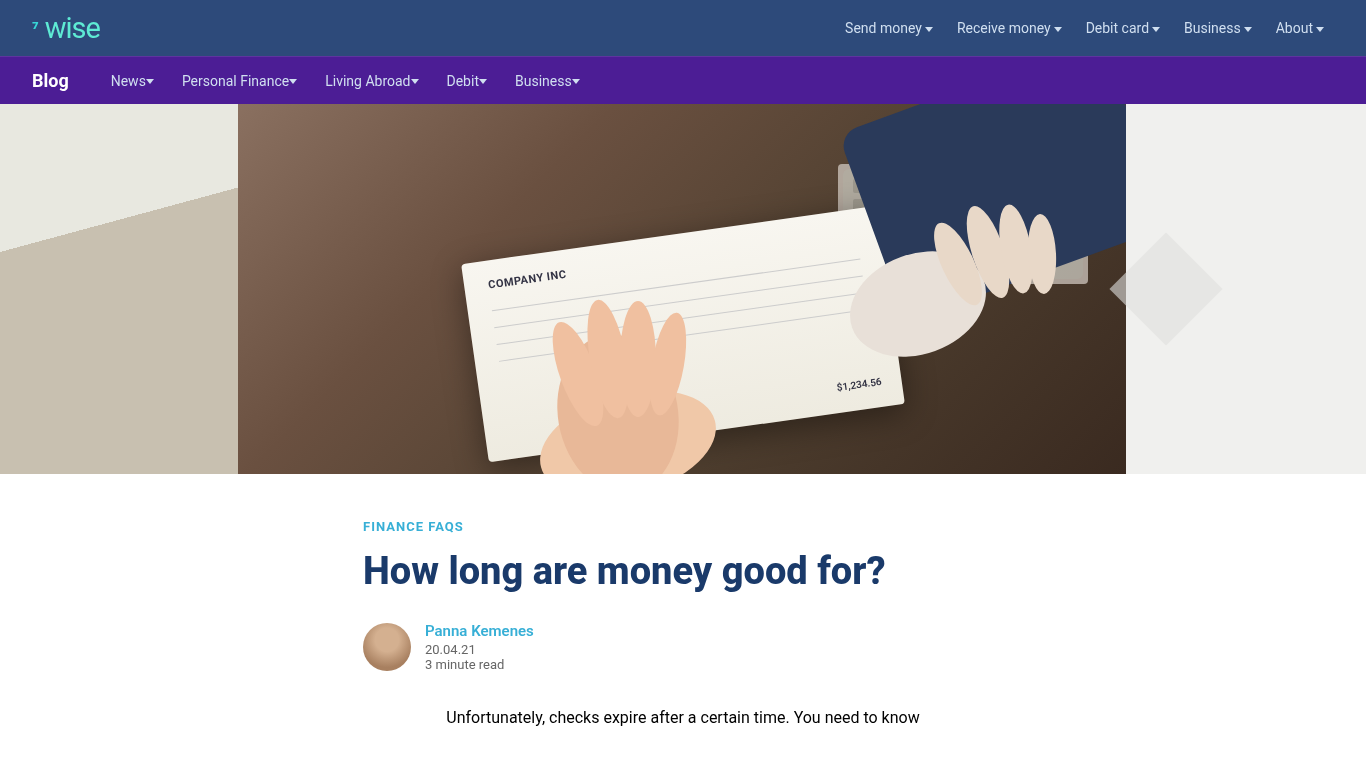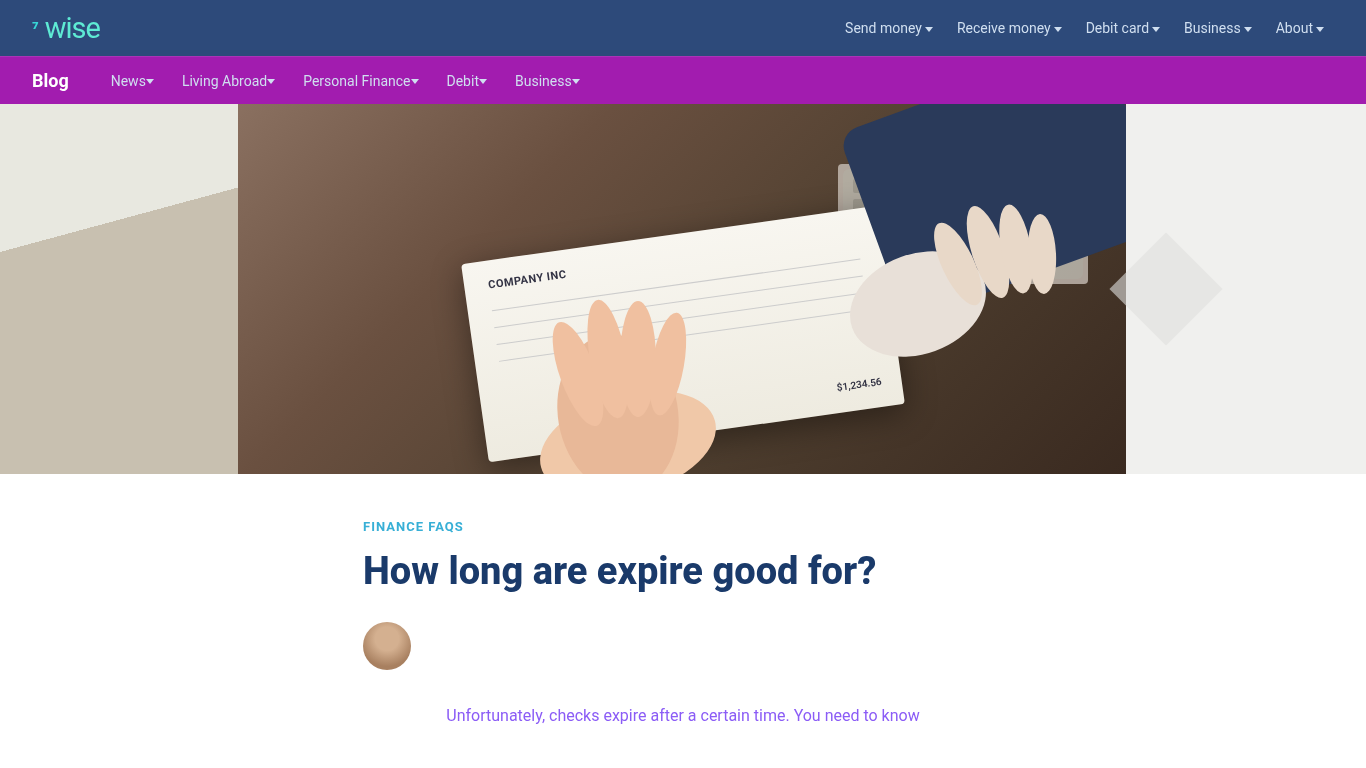--- a/index.html
+++ b/index.html
@@ -75,21 +75,21 @@
       border-radius: 24px;
       padding: 6px 18px;
       font-size: 14px;
       font-weight: 600;
       cursor: pointer;
       text-decoration: none;
     }
 
     
     .blog-nav {
-      background: #a21caf;
+      background: #4c1d95;
       height: 48px;
       display: flex;
       align-items: center;
       padding: 0 32px;
       gap: 0;
       border-top: 1px solid rgba(255,255,255,0.1);
     }
     .blog-label {
       color: #fff;
       font-size: 18px;
@@ -277,21 +277,21 @@
       color: #666;
       font-size: 13px;
       margin-top: 2px;
     }
     .author-read {
       color: #666;
       font-size: 13px;
     }
 
     .article-intro {
-      color: #8b5cf6;
+      color: #000000;
       font-size: 16px;
       line-height: 1.7;
       text-align: center;
     }
   </style>
 </head>
 <body>
 
 <nav class="top-nav">
   <div class="top-nav-logo">
@@ -338,27 +338,27 @@
   <span class="blog-label">Blog</span>
   <ul class="blog-nav-links">
     <li>
       <a href="#">
         <span>News</span>
         <span class="chevron-down"></span>
       </a>
     </li>
     <li>
       <a href="#">
+        <span>Personal Finance</span>
+        <span class="chevron-down"></span>
+      </a>
+    </li>
+    <li>
+      <a href="#">
         <span>Living Abroad</span>
-        <span class="chevron-down"></span>
-      </a>
-    </li>
-    <li>
-      <a href="#">
-        <span>Personal Finance</span>
         <span class="chevron-down"></span>
       </a>
     </li>
     <li>
       <a href="#">
         <span>Debit</span>
         <span class="chevron-down"></span>
       </a>
     </li>
     <li>
@@ -449,22 +449,27 @@
       </svg>
     </div>
   </div>
   <div class="hero-side-right">
     <div class="decorative-diamond"></div>
   </div>
 </div>
 
 <div class="article-section">
   <div class="article-category">FINANCE FAQS</div>
-  <h1 class="article-title">How long are expire good for?</h1>
+  <h1 class="article-title">How long are money good for?</h1>
 
   <div class="author-row">
     <div class="author-avatar">
       <div class="author-avatar-inner"></div>
     </div>
+    <div class="author-info">
+      <div class="author-name">Panna Kemenes</div>
+      <div class="author-date">20.04.21</div>
+      <div class="author-read">3 minute read</div>
+    </div>
   </div>
 
   <p class="article-intro">Unfortunately, checks expire after a certain time. You need to know</p>
 </div>
 
 </body></html>

